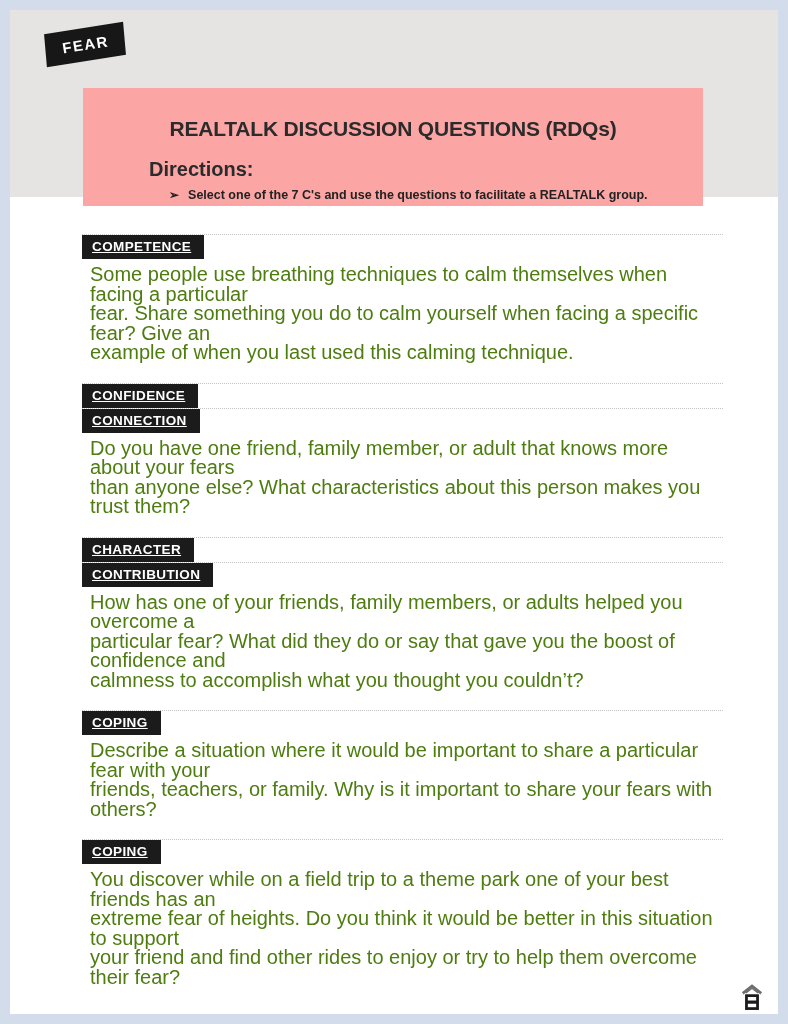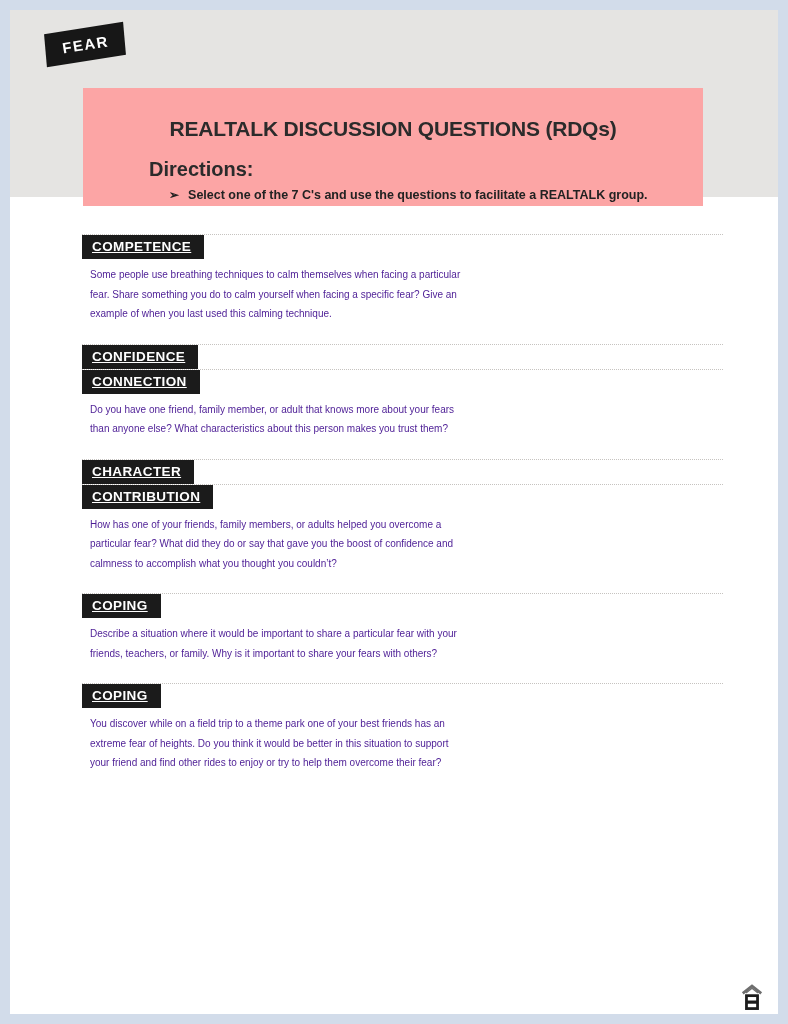--- a/index.html
+++ b/index.html
@@ -96,23 +96,23 @@
     font-weight: bold;
     font-size: 13.5px;
     letter-spacing: 0.4px;
     padding: 4px 13px 5px 10px;
     text-decoration: underline;
   }
   .section-text {
     margin-top: 6px;
     margin-left: 8px;
     margin-bottom: 20px;
-    font-size: 10px;
+    font-size: 20px;
     line-height: 19.5px;
-    color: #4c1d95;
+    color: #4d7c0f;
     white-space: pre-line;
   }
   
   .home-logo {
     position: absolute;
     right: 14px; bottom: 2px;
     width: 24px; height: 29px;
   }
 </style>
 </head>

